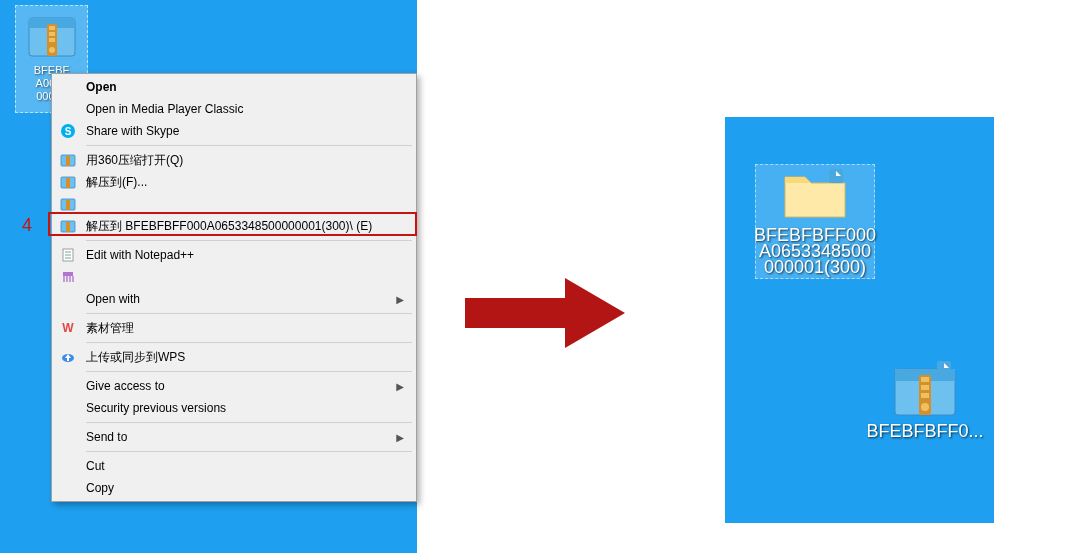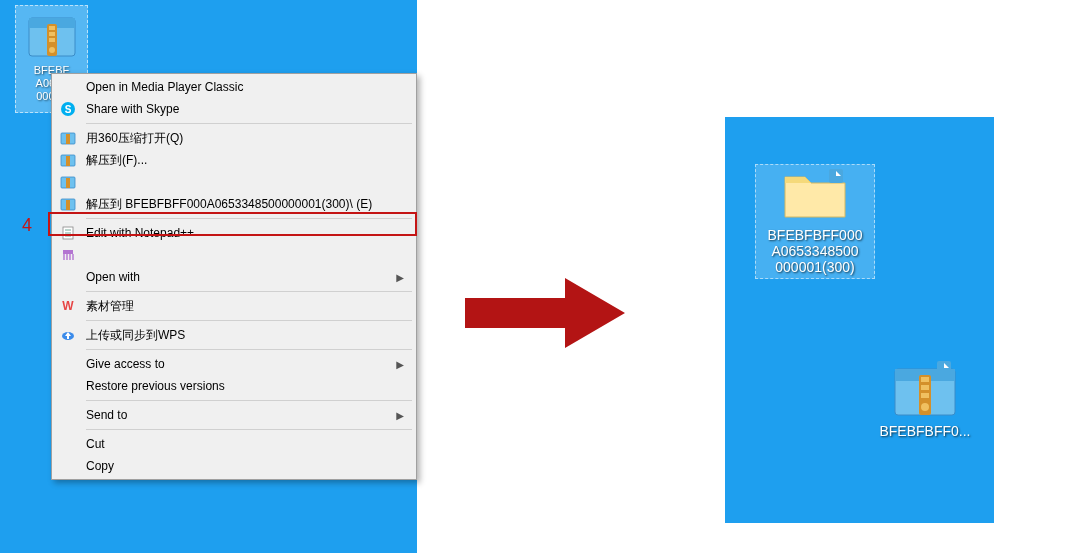--- a/index.html
+++ b/index.html
@@ -110,21 +110,21 @@
     .desk-item {
       position: absolute;
       display: flex;
       flex-direction: column;
       align-items: center;
       width: 120px;
     }
     .desk-item .label {
       color: #fff;
       text-align: center;
-      font-size: 14px;
+      font-size: 18px;
       line-height: 16px;
       text-shadow: 1px 1px 2px rgba(0,0,0,0.7);
       margin-top: 2px;
     }
     .desk-item.sel {
       background: rgba(255,255,255,0.18);
       border: 1px dashed rgba(255,255,255,0.55);
       padding-bottom: 3px;
     }
     .arrow-sub {
@@ -149,20 +149,24 @@
       <circle cx="27" cy="40" r="3" fill="#f0c060"></circle>
     </svg>
     <div class="label" style="white-space:pre-line">BFEBF
 A0653
 00000</div>
   </div>
 
   <div class="context-menu">
     <div class="menu-item">
       <span class="ic"></span>
+      <span class="txt bold">Open</span>
+    </div>
+    <div class="menu-item">
+      <span class="ic"></span>
       <span class="txt">Open in Media Player Classic</span>
     </div>
     <div class="menu-item">
       <span class="ic">
         <svg width="16" height="16" viewBox="0 0 16 16">
             <circle cx="8" cy="8" r="7" fill="#00aff0"></circle>
             <text x="8" y="12" text-anchor="middle" font-size="10" font-weight="bold" fill="#fff">S</text>
           </svg>
       </span>
       <span class="txt">Share with Skype</span>
@@ -251,21 +255,21 @@
       <span class="txt">上传或同步到WPS</span>
     </div>
     <div class="menu-sep"></div>
     <div class="menu-item">
       <span class="ic"></span>
       <span class="txt">Give access to</span>
       <span class="arrow-sub">▶</span>
     </div>
     <div class="menu-item">
       <span class="ic"></span>
-      <span class="txt">Restore previous versions</span>
+      <span class="txt">Security previous versions</span>
     </div>
     <div class="menu-sep"></div>
     <div class="menu-item">
       <span class="ic"></span>
       <span class="txt">Send to</span>
       <span class="arrow-sub">▶</span>
     </div>
     <div class="menu-sep"></div>
     <div class="menu-item">
       <span class="ic"></span>

